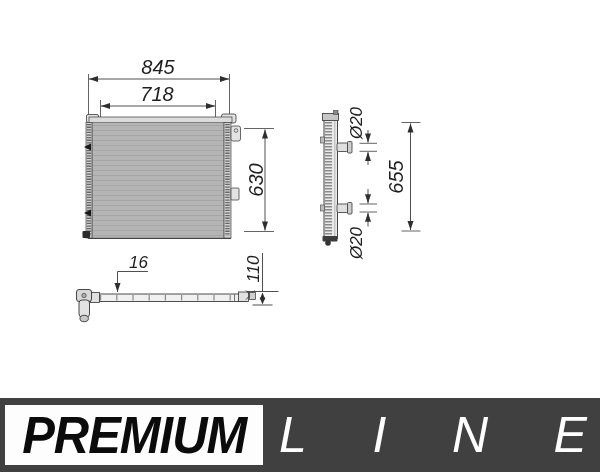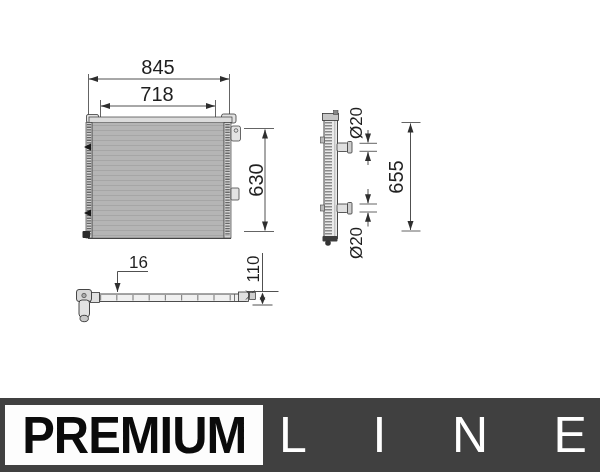--- a/index.html
+++ b/index.html
@@ -1,17 +1,17 @@
 <!DOCTYPE html>
 <html><head>
 <meta charset="utf-8">
 <style>
   html,body{margin:0;padding:0;background:#fff;}
   .stage{position:relative;width:600px;height:472px;background:#ffffff;overflow:hidden;
-         font-family:"Liberation Sans",sans-serif;}
+         font-family:"Liberation Sans",sans-serif;font-style:italic;}
   svg text{fill:#1f1f1f;font-family:"Liberation Sans",sans-serif;}
   .dim-lg{font-size:20px;}
   .dim-sm{font-size:17px;}
   .logo{position:absolute;left:0;top:398px;width:600px;height:74px;background:#404040;}
   .premium-box{position:absolute;left:5px;top:7px;width:258px;height:60px;background:#fdfdfd;
                display:flex;align-items:center;justify-content:center;overflow:hidden;}
   .premium-box span{font-weight:bold;font-size:52px;color:#0b0b0b;letter-spacing:-1px;
                     transform:scaleX(0.94);white-space:nowrap;line-height:1;}
   .line-text{position:absolute;left:279px;right:13px;top:7px;height:60px;display:flex;
              justify-content:space-between;align-items:center;}

